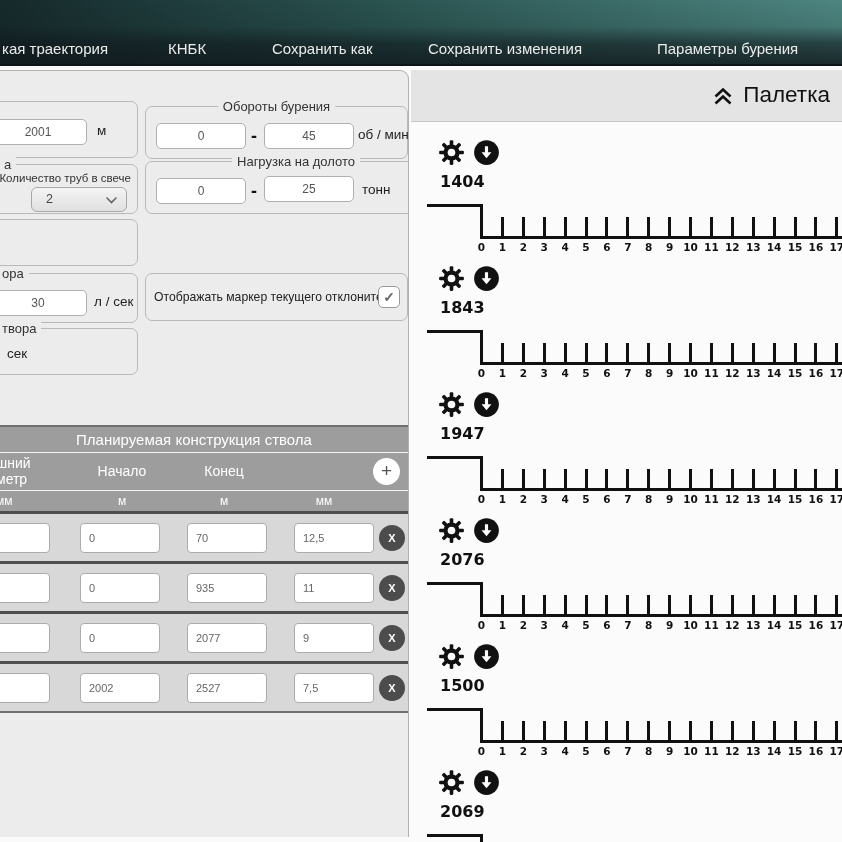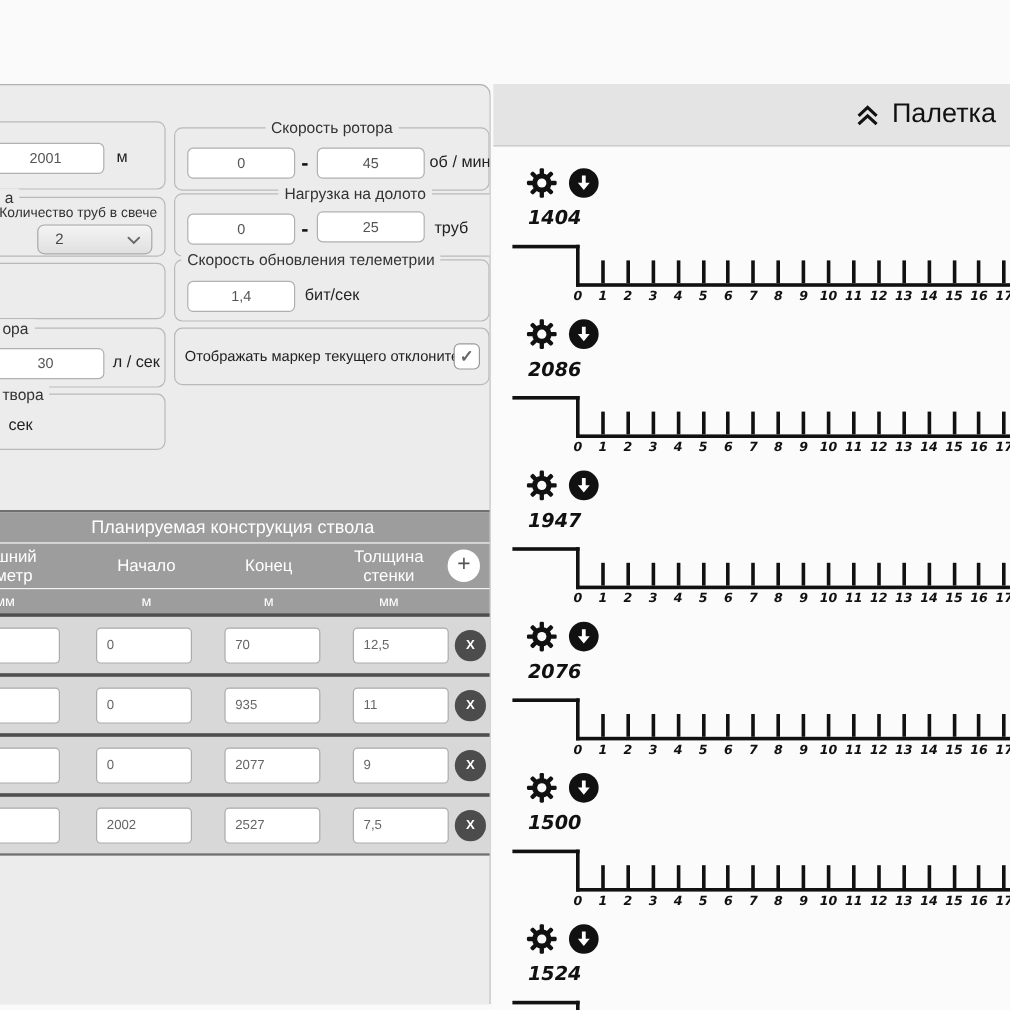--- a/index.html
+++ b/index.html
@@ -68,48 +68,55 @@
   .trow .inp{height:30px;top:9px;text-align:left;padding-left:8px;font-size:11px;color:#666;border-color:#ababab;border-radius:4px;}
   .ri1{left:18px;width:110px;} .ri2{left:158px;width:80px;} .ri3{left:265px;width:80px;} .ri4{left:372px;width:80px;}
   .del-btn{position:absolute;left:457px;top:11px;width:26px;height:26px;border-radius:50%;background:#4c4c4c;
     color:#fff;font-size:11px;font-weight:bold;line-height:26px;text-align:center;cursor:default;}
 
   
   .right-panel{position:absolute;left:411px;top:70px;width:431px;height:772px;background:#fbfbfb;overflow:hidden;}
   .rp-header{position:absolute;left:0;top:0;width:431px;height:52px;background:#e4e4e4;border-bottom:1px solid #c6c6c6;box-sizing:border-box;}
   .rp-title{position:absolute;right:12px;top:12px;font-size:22.5px;color:#111;}
   .collapse-icon{position:absolute;right:107px;top:14px;width:24px;height:24px;}
-  .section{position:absolute;left:0;width:431px;height:126px;font-style:italic;}
+  .section{position:absolute;left:0;width:431px;height:126px;}
   .icon-btn{position:absolute;width:27px;height:27px;cursor:default;}
   .gear-btn{left:27px;top:1px;} .down-btn{left:62px;top:1px;}
   .sec-num{position:absolute;left:29px;top:34px;font-family:"DejaVu Sans",sans-serif;font-weight:bold;font-size:16px;color:#111;}
   .ruler{position:absolute;left:0;top:62px;width:431px;height:64px;}
   .rl{position:absolute;background:#111;}
   .rl-high{left:16px;top:4px;width:56px;height:3px;}
   .rl-drop{left:69px;top:4px;width:3px;height:35px;}
   .rl-base{left:69px;top:36px;width:362px;height:3px;}
   .tick{position:absolute;top:17px;width:3px;height:19px;background:#111;}
   .tick-label{position:absolute;top:41px;width:24px;margin-left:-12px;text-align:center;
     font-family:"DejaVu Sans",sans-serif;font-weight:bold;font-size:10.5px;color:#111;}
 </style>
 </head>
 <body>
 
 <div class="app">
 
+  <div class="topbar">
+    <div class="menu-item m0">кая траектория</div>
+    <div class="menu-item m1">КНБК</div>
+    <div class="menu-item m2">Сохранить как</div>
+    <div class="menu-item m3">Сохранить изменения</div>
+    <div class="menu-item m4">Параметры бурения</div>
+  </div>
 
   <div class="left-panel">
 
     <div class="fs fs-r1l">
       <input class="inp" style="left: 58px; top: 17px; width: 98px;" value="2001">
       <span class="unit" style="left:166px;top:21px;">м</span>
     </div>
 
     <div class="fs fs-r1r">
-      <span class="lg lg-center">Скорость ротора</span>
+      <span class="lg lg-center">Обороты бурения</span>
       <input class="inp" style="left: 10px; top: 16px; width: 90px;" value="0">
       <span class="dash" style="left:105px;top:16px;">-</span>
       <input class="inp" style="left: 118px; top: 16px; width: 90px;" value="45">
       <span class="unit" style="left:212px;top:20px;">об / мин</span>
     </div>
 
     <div class="fs fs-r2l">
       <span class="lg" style="left:68px;">а</span>
       <span class="small-label">Количество труб в свече</span>
       <div class="select">
@@ -118,30 +125,25 @@
           <path d="M1 1 L5.5 5.5 L10 1" stroke="#666" stroke-width="1.6" fill="none" stroke-linecap="round"></path>
         </svg>
       </div>
     </div>
 
     <div class="fs fs-r2r">
       <span class="lg lg-center">Нагрузка на долото</span>
       <input class="inp" style="left: 10px; top: 16px; width: 90px;" value="0">
       <span class="dash" style="left:105px;top:16px;">-</span>
       <input class="inp" style="left: 118px; top: 14px; width: 90px;" value="25">
-      <span class="unit" style="left:216px;top:20px;">труб</span>
+      <span class="unit" style="left:216px;top:20px;">тонн</span>
     </div>
 
     <div class="fs fs-r3l"></div>
 
-    <div class="fs fs-r3r">
-      <span class="lg" style="left:5px;">Скорость обновления телеметрии</span>
-      <input class="inp" style="left: 10px; top: 17px; width: 90px;" value="1,4">
-      <span class="unit" style="left:108px;top:21px;">бит/сек</span>
-    </div>
 
     <div class="fs fs-r4l">
       <span class="lg" style="left:116px;">ора</span>
       <input class="inp" style="left: 108px; top: 16px; width: 98px;" value="30">
       <span class="unit" style="left:213px;top:20px;">л / сек</span>
     </div>
 
     <div class="fs fs-r4r">
       <span class="marker-label">Отображать маркер текущего отклонителя</span>
       <div class="checkbox">
@@ -156,24 +158,20 @@
 
     <div class="ptable">
       <div class="pt-title">Планируемая конструкция ствола</div>
       <div class="pt-head">
         <div class="hc hc1">
           <div>шний</div>
             <div>метр</div>
         </div>
         <div class="hc hc2">Начало</div>
         <div class="hc hc3">Конец</div>
-        <div class="hc hc4">
-          <div>Толщина</div>
-            <div>стенки</div>
-        </div>
         <div class="add-btn">+</div>
       </div>
       <div class="pt-units">
         <div class="uc uc1">мм</div>
         <div class="uc uc2">м</div>
         <div class="uc uc3">м</div>
         <div class="uc uc4">мм</div>
       </div>
       <div id="table-rows">
   <div class="trow">
@@ -294,21 +292,21 @@
         <rect x="10.4" y="1" width="3.2" height="6" rx="1" transform="rotate(270 12 12)"></rect>
         <rect x="10.4" y="1" width="3.2" height="6" rx="1" transform="rotate(315 12 12)"></rect>
         <circle cx="12" cy="12" r="7.2"></circle>
       </g>
       <circle cx="12" cy="12" r="3.4" fill="#fbfbfb"></circle>
     </svg>
     <svg class="icon-btn down-btn" viewBox="0 0 24 24">
       <circle cx="12" cy="12" r="11" fill="#111"></circle>
       <path d="M10.6 6.5h2.8v5.3h3L12 17.2 7.6 11.8h3z" fill="#fff"></path>
     </svg>
-    <div class="sec-num">2086</div>
+    <div class="sec-num">1843</div>
     <div class="ruler">
       <div class="rl rl-high"></div>
       <div class="rl rl-drop"></div>
       <div class="rl rl-base"></div>
     <span class="tick-label" style="left: 70.5px;">0</span>
             <div class="tick" style="left: 89.9px;"></div>
             <span class="tick-label" style="left: 91.4px;">1</span>
             <div class="tick" style="left: 110.8px;"></div>
             <span class="tick-label" style="left: 112.3px;">2</span>
             <div class="tick" style="left: 131.7px;"></div>
@@ -542,21 +540,21 @@
         <rect x="10.4" y="1" width="3.2" height="6" rx="1" transform="rotate(270 12 12)"></rect>
         <rect x="10.4" y="1" width="3.2" height="6" rx="1" transform="rotate(315 12 12)"></rect>
         <circle cx="12" cy="12" r="7.2"></circle>
       </g>
       <circle cx="12" cy="12" r="3.4" fill="#fbfbfb"></circle>
     </svg>
     <svg class="icon-btn down-btn" viewBox="0 0 24 24">
       <circle cx="12" cy="12" r="11" fill="#111"></circle>
       <path d="M10.6 6.5h2.8v5.3h3L12 17.2 7.6 11.8h3z" fill="#fff"></path>
     </svg>
-    <div class="sec-num">1524</div>
+    <div class="sec-num">2069</div>
     <div class="ruler">
       <div class="rl rl-high"></div>
       <div class="rl rl-drop"></div>
 
     </div>
   </div>
 </div>
   </div>
 </div>
 

